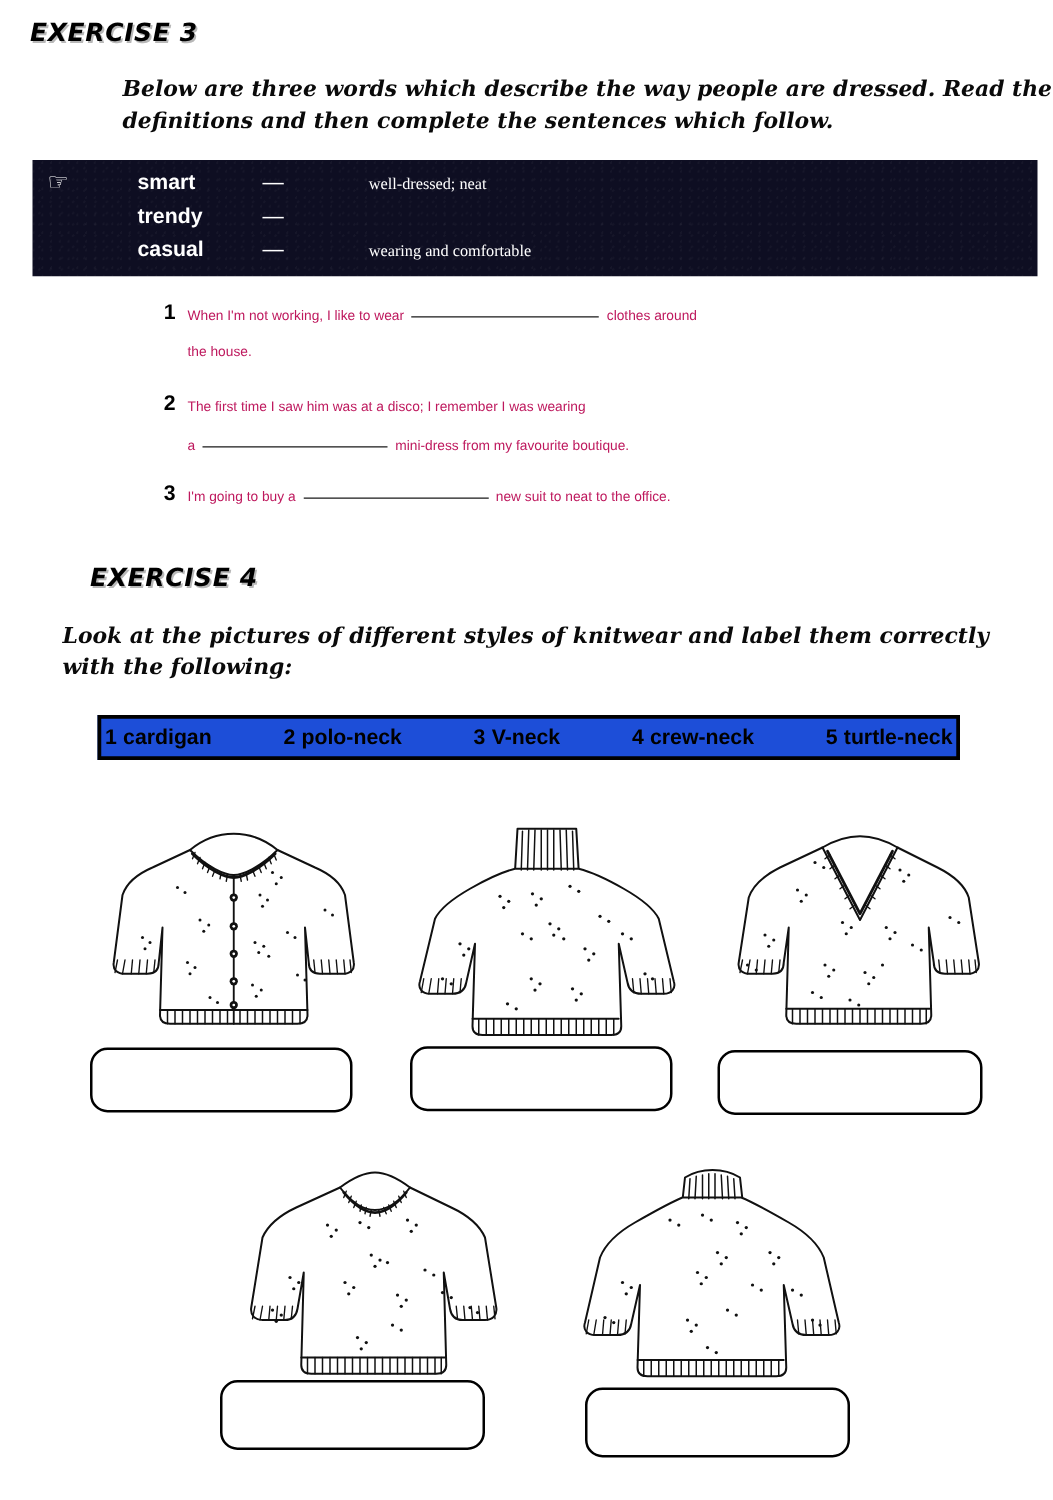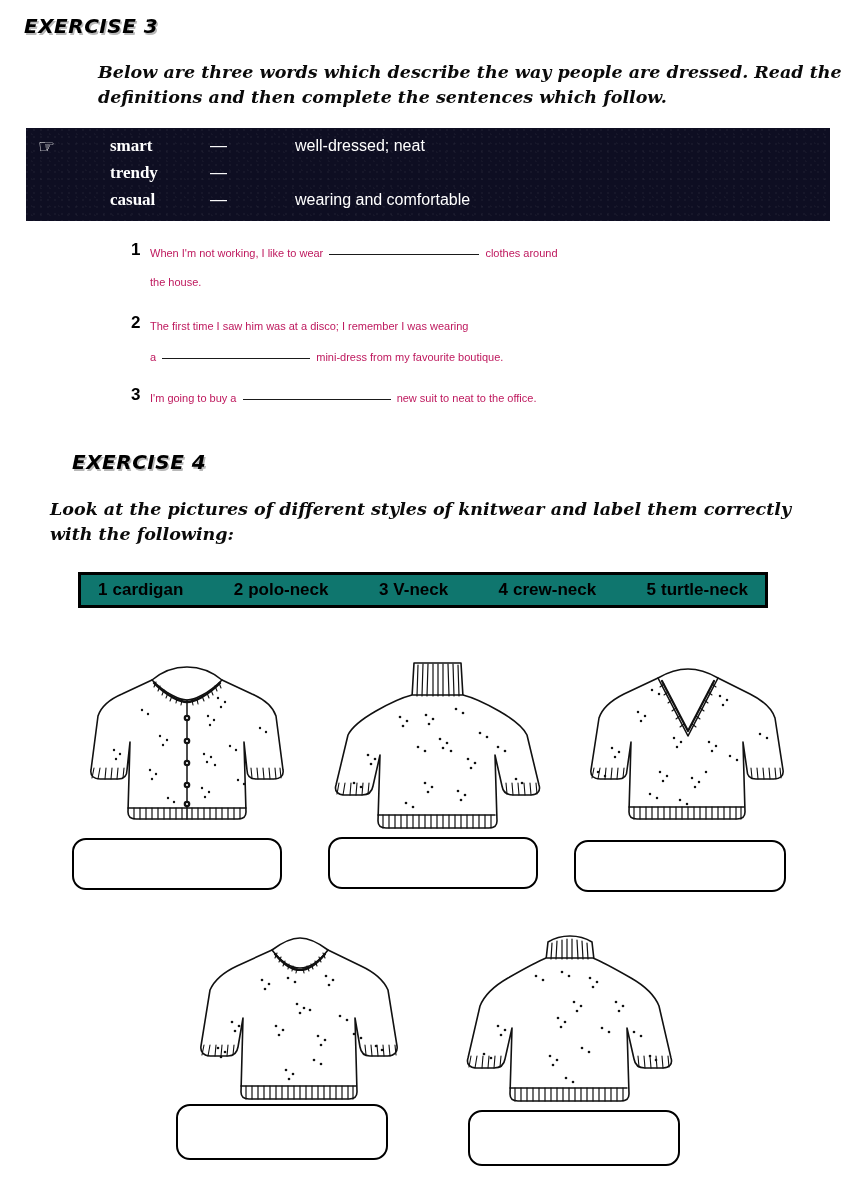--- a/index.html
+++ b/index.html
@@ -69,34 +69,34 @@
     top: 8px;
   }
   .def-row {
     display: flex;
     align-items: baseline;
     height: 27px;
   }
   .def-word {
     width: 100px;
     color: #ffffff;
-    font-family: Liberation Serif, serif;
+    font-family: Liberation Sans, sans-serif;
     font-weight: bold;
     font-size: 17px;
   }
   .def-dash {
     width: 85px;
     color: #ffffff;
     font-size: 17px;
     font-family: "Liberation Sans", sans-serif;
   }
   .def-meaning {
     color: #ffffff;
-    font-family: Liberation Sans, sans-serif;
-    font-size: 16px;
+    font-family: Liberation Serif, serif;
+    font-size: 13px;
     font-weight: 400;
     white-space: nowrap;
   }
 
   
   .sentence {
     position: absolute;
     font-family: Liberation Sans, sans-serif;
     font-size: 11px;
     line-height: 29px;
@@ -120,25 +120,25 @@
 
   
   .wordbank {
     position: absolute;
     left: 78px;
     top: 572px;
     width: 690px;
     height: 36px;
     border: 3.5px solid #000;
     box-sizing: border-box;
-    background: #0f766e;
+    background: #1d4ed8;
     display: flex;
     align-items: center;
     justify-content: space-between;
-    padding: 0 17px;
+    padding: 0 3px;
   }
   .wb-item {
     font-family: "Liberation Sans", sans-serif;
     font-weight: bold;
     font-size: 17px;
     white-space: nowrap;
     color: #000;
   }
   .wb-item .wb-n { margin-right: 5px; }
 

